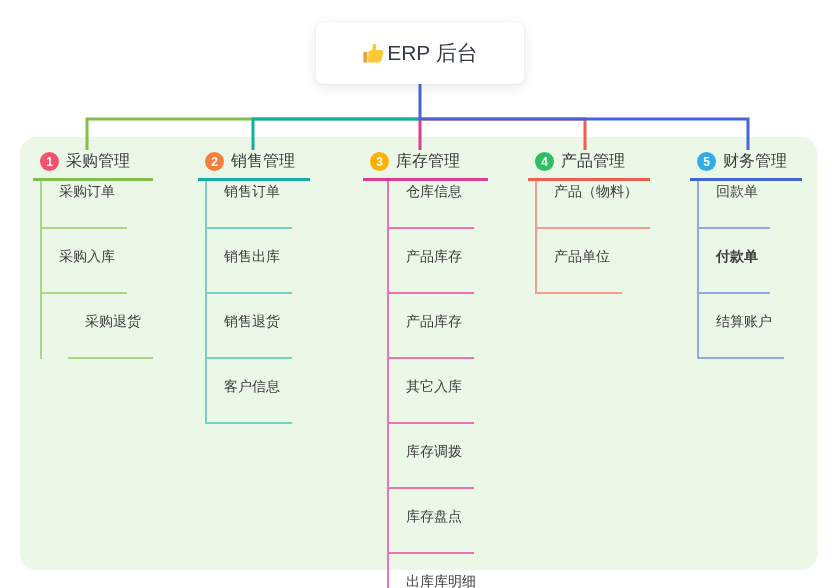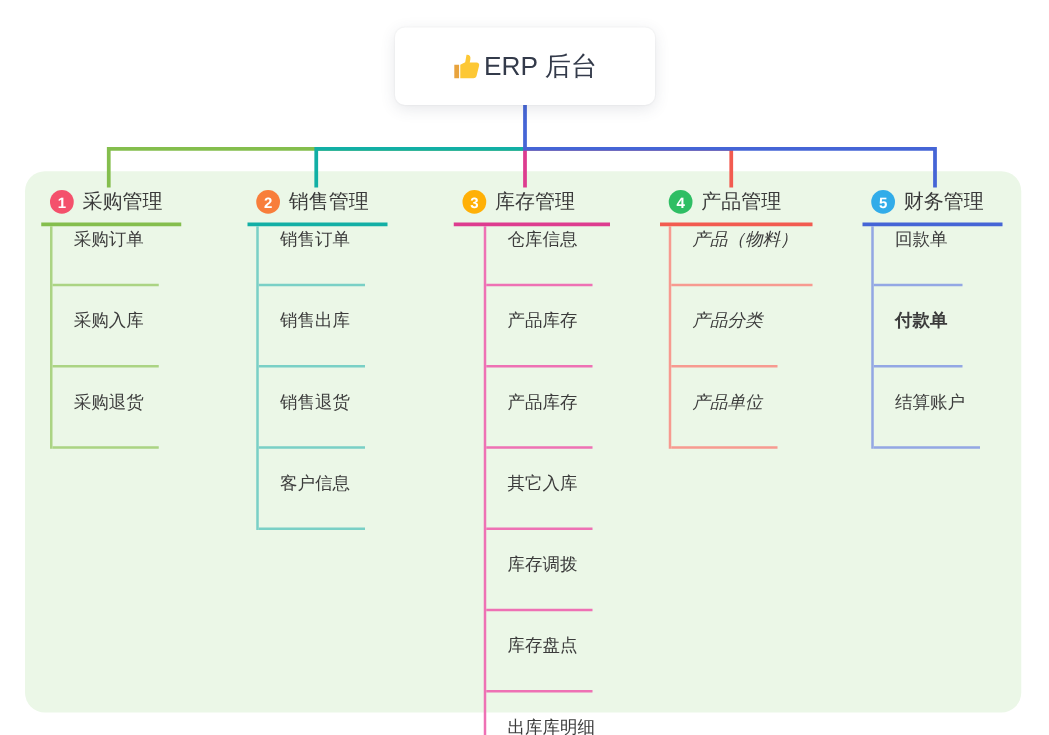--- a/index.html
+++ b/index.html
@@ -117,21 +117,21 @@
           <span>采购管理</span>
         </div>
         <div class="children" style="border-left-color: rgb(171, 212, 131);">
           <div class="child-row first">
             <div class="child-item" style="border-bottom-color: rgb(171, 212, 131);">采购订单</div>
           </div>
           <div class="child-row">
             <div class="child-item" style="border-bottom-color: rgb(171, 212, 131);">采购入库</div>
           </div>
           <div class="child-row">
-            <div class="child-item" style="border-bottom-color: rgb(171, 212, 131);">采购退货</div>
+            <div class="child-item" style="border-bottom-color: rgb(171, 212, 131); margin-left: 26px;">采购退货</div>
           </div>
         </div>
       </div>
       <div class="branch" style="left: 198px;">
         <div class="branch-title" style="border-bottom-color: rgb(18, 175, 165);">
           <span class="badge" style="background: rgb(248, 126, 59);">2</span>
           <span>销售管理</span>
         </div>
         <div class="children" style="border-left-color: rgb(121, 208, 198);">
           <div class="child-row first">
@@ -175,26 +175,23 @@
           <div class="child-row">
             <div class="child-item" style="border-bottom-color: rgb(238, 113, 180);">出库库明细</div>
           </div>
         </div>
       </div>
       <div class="branch" style="left: 528px;">
         <div class="branch-title" style="border-bottom-color: rgb(242, 91, 80);">
           <span class="badge" style="background: rgb(47, 190, 100);">4</span>
           <span>产品管理</span>
         </div>
-        <div class="children" style="border-left-color: rgb(247, 154, 144); font-style: italic;">
+        <div class="children" style="border-left-color: rgb(247, 154, 144);">
           <div class="child-row first">
             <div class="child-item" style="border-bottom-color: rgb(247, 154, 144);">产品（物料）</div>
-          </div>
-          <div class="child-row">
-            <div class="child-item" style="border-bottom-color: rgb(247, 154, 144);">产品分类</div>
           </div>
           <div class="child-row">
             <div class="child-item" style="border-bottom-color: rgb(247, 154, 144);">产品单位</div>
           </div>
         </div>
       </div>
       <div class="branch" style="left: 690px;">
         <div class="branch-title" style="border-bottom-color: rgb(69, 101, 214);">
           <span class="badge" style="background: rgb(50, 172, 233);">5</span>
           <span>财务管理</span>

